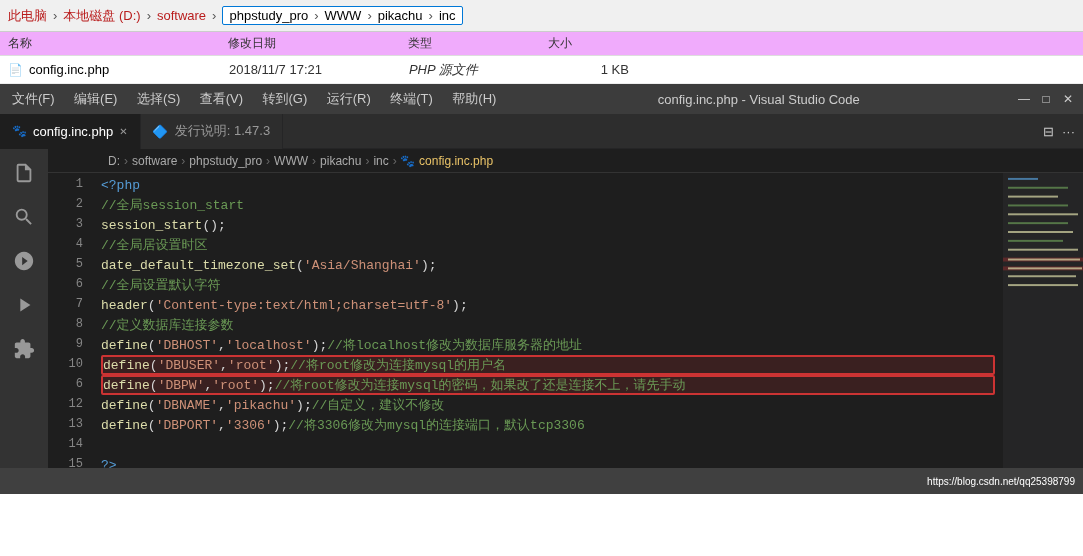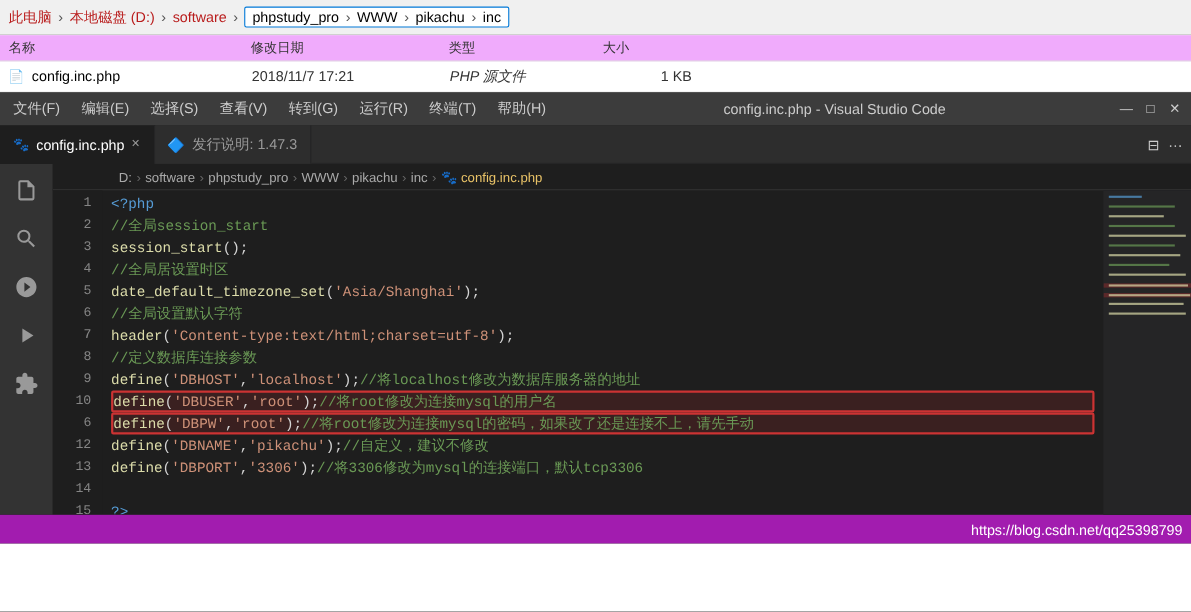--- a/index.html
+++ b/index.html
@@ -256,26 +256,26 @@
       position: relative;
       overflow: hidden;
     }
     .minimap-content {
       width: 100%;
       height: 100%;
     }
 
     
     .status-bar {
-      background: #a21caf;
+      background: #404040;
       height: 22px;
       display: flex;
       align-items: center;
       padding: 13px 8px;
-      font-size: 13px;
+      font-size: 10px;
       color: #fff;
       justify-content: flex-end;
     }
     .status-link {
       color: #fff;
       text-decoration: none;
       cursor: pointer;
     }
 
     

